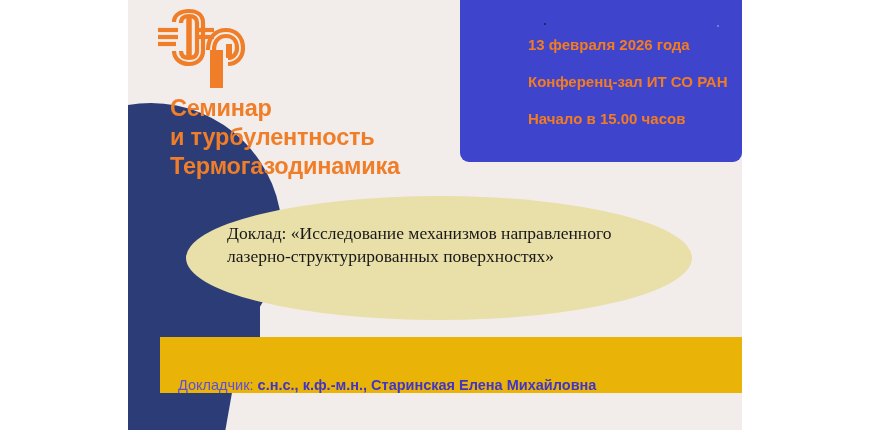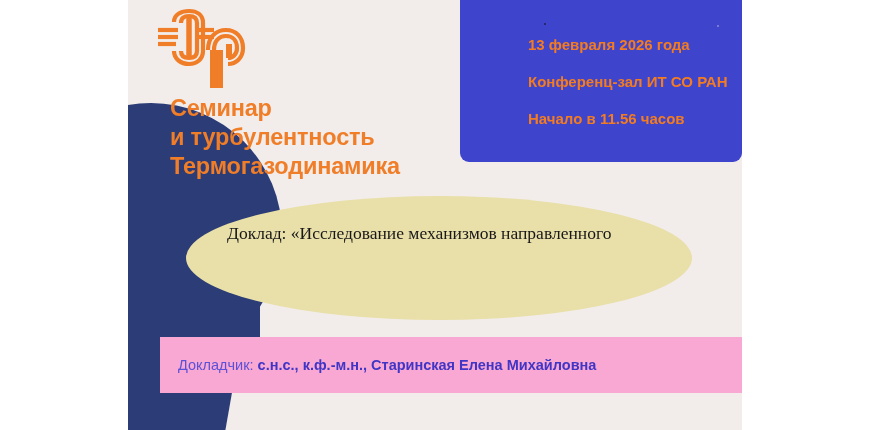--- a/index.html
+++ b/index.html
@@ -154,23 +154,23 @@
     white-space: nowrap;
   }
 
   
   .speaker-banner {
     position: absolute;
     left: 32px;
     top: 337px;
     width: 623px;
     height: 56px;
-    background: #f9a8d4;
+    background: #eab308;
     display: flex;
-    align-items: center;
+    align-items: flex-end;
   }
   .speaker-text {
     padding-left: 18px;
     font-family: "Liberation Sans", sans-serif;
     font-size: 14.5px;
     color: #4b3fcf;
     white-space: nowrap;
   }
   .speaker-text .lbl {
     font-weight: normal;
@@ -220,26 +220,27 @@
       <span class="tl">Семинар</span>
       <span class="tl">и турбулентность</span>
       <span class="tl">Термогазодинамика</span>
     </div>
 
     <div class="info-box">
       <div class="info-dot"></div>
       <div class="info-dot-2"></div>
       <div class="info-line">13 февраля 2026 года</div>
       <div class="info-line">Конференц-зал ИТ СО РАН</div>
-      <div class="info-line">Начало в 11.56 часов</div>
+      <div class="info-line">Начало в 15.00 часов</div>
     </div>
 
     <div class="bubble"></div>
     <div class="bubble-text">
       <span class="bl">Доклад: «Исследование механизмов направленного</span>
+      <span class="bl">лазерно-структурированных поверхностях»</span>
     </div>
 
     <div class="speaker-banner">
       <div class="speaker-text">
         <span class="lbl">Докладчик:</span><span>&nbsp;</span><span class="nm">с.н.с., к.ф.-м.н., Старинская Елена Михайловна</span>
       </div>
     </div>
 
   </div>
 </div>

